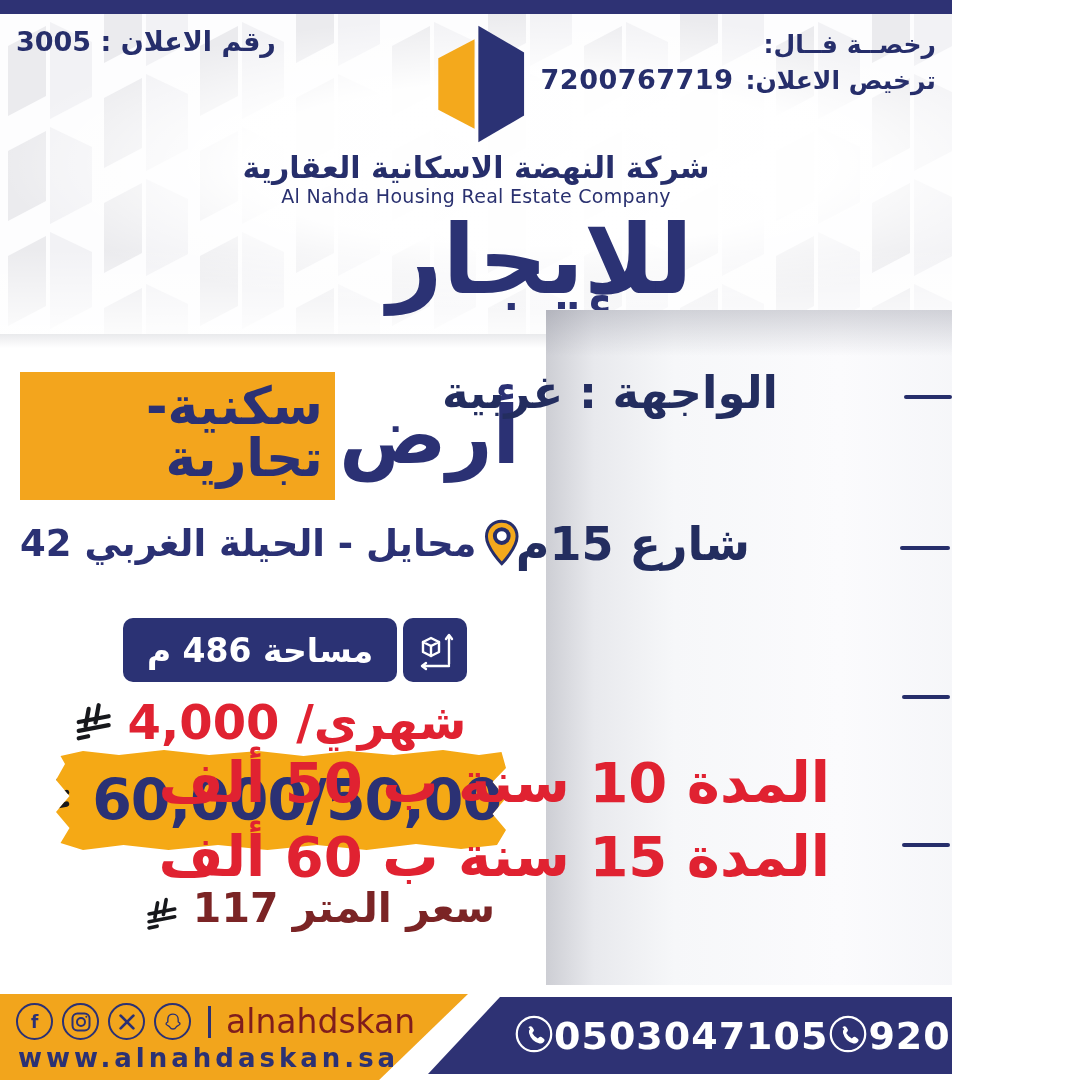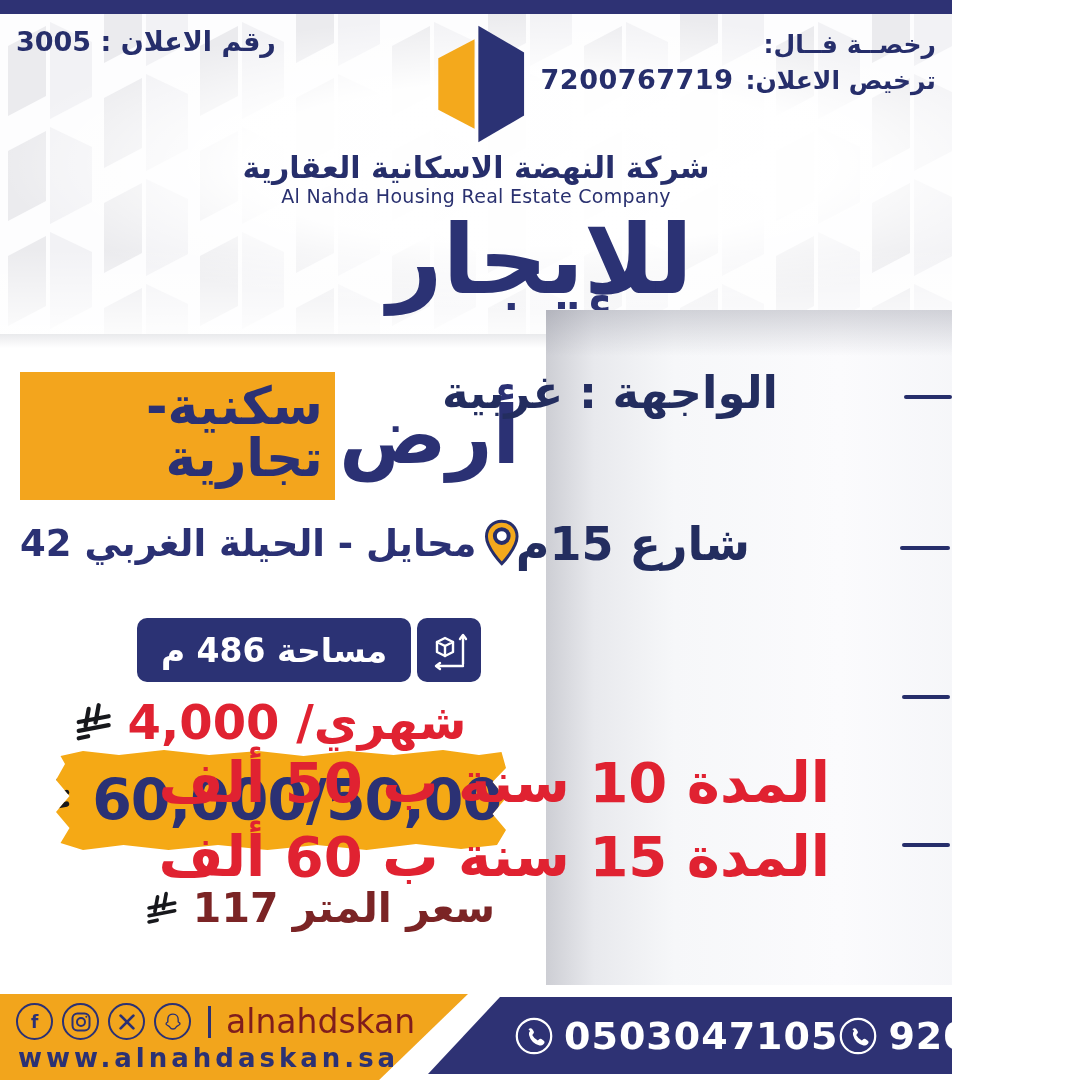--- a/index.html
+++ b/index.html
@@ -37,36 +37,36 @@
       linear-gradient(90deg, #cdced4 0%, #e8e9ed 9%, #f6f7f9 24%, #fbfbfd 55%, #f0f1f5 100%);}
   
   .land-type{left:20px;top:372px;width:500px;display:flex;direction:rtl;justify-content:center;
     align-items:center;gap:4px;z-index:3;}
   .land-type-main{color:#2b3174;font-size:80px;font-weight:900;line-height:1;}
   .land-type-highlight{background:#f3a51d;color:#2b3174;font-size:52px;font-weight:900;
     padding:8px 12px 16px 4px;line-height:1;}
   .location-row{left:20px;top:518px;width:500px;display:flex;direction:rtl;justify-content:center;
     align-items:center;gap:8px;z-index:3;}
   .location-text{color:#2b3174;font-size:37px;font-weight:800;white-space:nowrap;}
-  .area-row{left:137px;top:618px;width:344px;height:64px;display:flex;direction:rtl;gap:6px;z-index:3;}
+  .area-row{left:123px;top:618px;width:344px;height:64px;display:flex;direction:rtl;gap:6px;z-index:3;}
   .area-icon-box{width:64px;height:64px;background:#2b3274;border-radius:10px;
     display:flex;align-items:center;justify-content:center;flex:0 0 auto;}
   .area-pill{flex:1;background:#2b3274;border-radius:10px;display:flex;align-items:center;
     justify-content:center;color:#fff;font-size:33px;font-weight:800;white-space:nowrap;}
   .monthly-row{left:40px;top:694px;width:460px;display:flex;direction:rtl;justify-content:center;
     align-items:center;gap:12px;z-index:3;}
   .monthly-text{color:#e02231;font-size:48px;font-weight:900;white-space:nowrap;}
   .price-block{left:56px;top:750px;width:450px;height:100px;background:#f5a915;z-index:3;
     display:flex;direction:rtl;align-items:center;justify-content:center;gap:16px;
     clip-path:polygon(1% 6%,6% 1%,14% 5%,24% 0%,34% 5%,45% 1%,55% 6%,65% 1%,75% 5%,86% 0%,94% 5%,99% 2%,
       100% 18%,97% 32%,100% 48%,97% 64%,100% 80%,98% 95%,90% 99%,80% 94%,69% 100%,58% 95%,47% 100%,
       36% 95%,25% 100%,15% 95%,6% 100%,1% 93%,3% 78%,0% 62%,3% 46%,0% 30%,2% 14%);}
   .price-text{color:#2b3174;font-size:57px;font-weight:900;letter-spacing:-1px;}
   .ppm-row{left:110px;top:884px;width:420px;display:flex;direction:rtl;justify-content:center;
-    align-items:center;gap:12px;z-index:3;}
+    align-items:flex-end;gap:12px;z-index:3;}
   .ppm-text{color:#7b2425;font-size:41px;font-weight:900;white-space:nowrap;}
   .sar{color:#17181c;flex:0 0 auto;}
   
   .watermark{left:456px;top:610px;width:196px;height:92px;background:rgba(164,167,176,.8);
     border-radius:26px;display:flex;align-items:center;justify-content:center;z-index:4;}
   .watermark span{color:rgba(255,255,255,.93);font-size:45px;font-weight:900;direction:ltr;}
   
   .timeline-capsule{left:981px;top:326px;width:26px;height:592px;border:3px solid #262e6b;
     border-radius:16px;z-index:3;}
   .tl-circle{border-radius:50%;background:#262e6b;display:flex;align-items:center;justify-content:center;z-index:4;}
@@ -79,21 +79,21 @@
     clip-path:polygon(0 0,100% 0,81% 100%,0 100%);padding:0;box-sizing:border-box;}
   .social-row{display:flex;align-items:center;gap:9px;margin:8px 0 0 16px;}
   .social-circle{width:37px;height:37px;border:2.5px solid #2b3174;border-radius:50%;
     display:flex;align-items:center;justify-content:center;box-sizing:border-box;}
   .handle-divider{width:3px;height:32px;background:#2b3174;margin:0 6px 0 8px;}
   .handle-text{color:#7f1d1d;font-size:33px;font-weight:500;}
   .website-text{margin:2px 0 0 18px;color:#2b3174;font-size:26px;font-weight:800;letter-spacing:4px;}
   .footer-navy{left:428px;top:997px;width:652px;height:77px;background:#2e3274;z-index:5;
     clip-path:polygon(72px 0,100% 0,100% 100%,0 100%);display:flex;align-items:center;
     justify-content:space-between;box-sizing:border-box;padding:0 26px 0 86px;}
-  .phone-group{display:flex;align-items:center;gap:10px;}
+  .phone-group{display:flex;align-items:flex-start;}
   .phone-number{color:#fff;font-size:38px;font-weight:800;letter-spacing:1px;white-space:nowrap;}
 </style>
 </head>
 <body>
 
 <div id="poster">
 
   <svg class="abs bg-pattern" width="1080" height="326">
     <defs>
       <pattern id="cubes" width="192" height="210" patternUnits="userSpaceOnUse">

